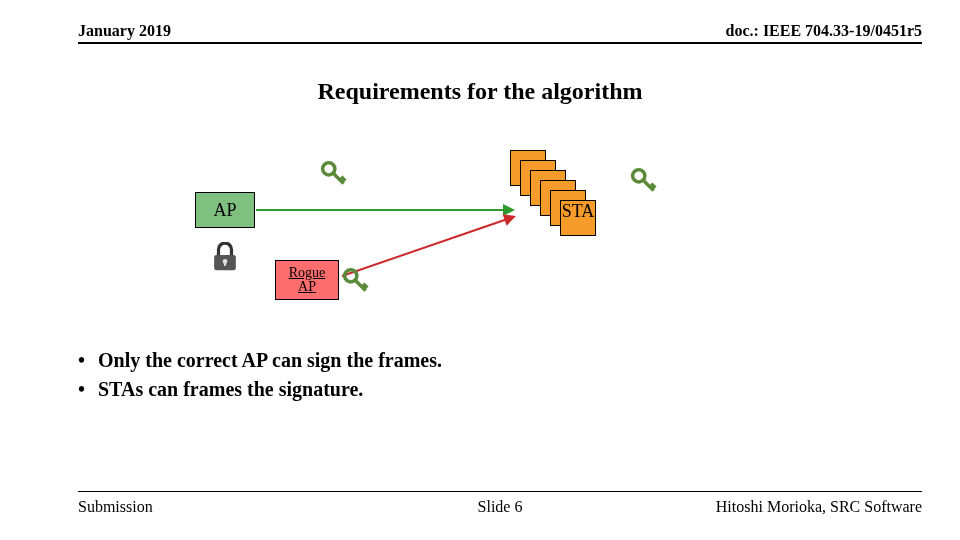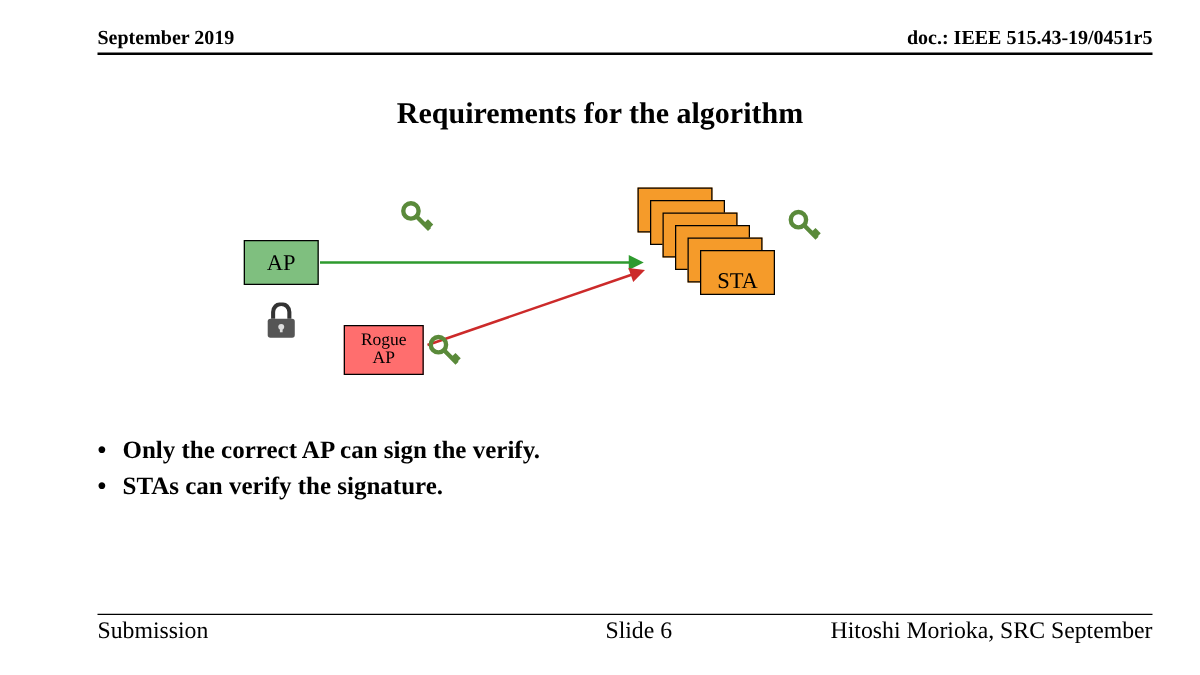--- a/index.html
+++ b/index.html
@@ -11,21 +11,21 @@
 
   .title { position: absolute; top: 78px; left: 0; right: 0; text-align: center; font-weight: bold; font-size: 24px; }
 
   .diagram { position: absolute; top: 142px; left: 170px; width: 620px; height: 200px; }
 
   .ap-box { position: absolute; top: 50px; left: 25px; width: 60px; height: 36px; background:#7fbf7f; border:1px solid #000; display:flex; align-items:center; justify-content:center; font-size:18px; }
 
   .rogue-box { position: absolute; top: 118px; left: 105px; width: 64px; height: 40px; background:#ff6e6e; border:1px solid #000; display:flex; align-items:center; justify-content:center; font-size:14px; line-height:1; text-align:center; }
 
   .sta-stack { position: absolute; top: 8px; left: 340px; width: 120px; height: 90px; }
-  .sta { position:absolute; width: 60px; height: 36px; background:#f59b2a; border:1px solid #000; display:flex; align-items:flex-end; justify-content:center; font-size:18px; }
+  .sta { position:absolute; width: 36px; height: 36px; background:#f59b2a; border:1px solid #000; display:flex; align-items:flex-start; justify-content:center; font-size:18px; }
   .sta0 { top:0;  left:0; }
   .sta1 { top:10; left:10px; top:10px; }
   .sta2 { top:20px; left:20px; }
   .sta3 { top:30px; left:30px; }
   .sta4 { top:40px; left:40px; }
   .sta5 { top:50px; left:50px; }
 
   .arrow-green { position:absolute; top:67px; left:86px; width:255px; height:2px; background:#2e9a2e; }
   .arrow-green::after { content:""; position:absolute; right:-10px; top:-5px; border:6px solid transparent; border-left:12px solid #2e9a2e; }
 
@@ -38,31 +38,31 @@
   .key-rogue  { top:125px; left:172px; }
   .key-sta    { top:25px; left:460px; }
 
   .lock { position:absolute; top:100px; left:42px; width:26px; height:30px; }
 
   .bullets { position:absolute; top:346px; left:78px; font-size:20px; font-weight:bold; line-height:1.45; }
   .bullets li { list-style:none; }
   .bullets li::before { content:"•"; display:inline-block; width:20px; }
 
   .ftr-rule { position: absolute; bottom: 48px; left: 78px; right: 38px; border-top: 1.5px solid #000; }
-  .ftr { position: absolute; bottom: 24px; left: 78px; right: 38px; display:flex; justify-content:space-between; font-size:19px; }
-  .ftr .mid { position:absolute; left:50%; transform:translateX(-50%);margin-left:11px; }
+  .ftr { position: absolute; bottom: 24px; left: 78px; right: 38px; display:flex; justify-content:space-between; font-size:16px; }
+  .ftr .mid { position:absolute; left:50%; transform:translateX(-50%); }
 </style>
 </head>
 <body>
 
 <div class="slide">
 
   <div class="hdr">
-    <span>September 2019</span>
-    <span>doc.: IEEE 515.43-19/0451r5</span>
+    <span>January 2019</span>
+    <span>doc.: IEEE 704.33-19/0451r5</span>
   </div>
   <div class="hdr-rule"></div>
 
   <div class="title">Requirements for the algorithm</div>
 
   <div class="diagram">
 
     <div class="ap-box">
       <span>AP</span>
     </div>
@@ -70,21 +70,21 @@
     <div class="lock">
       <svg viewBox="0 0 24 28">
           <path d="M6 12 V7 a6 6 0 0 1 12 0 v5" fill="none" stroke="#333" stroke-width="3"></path>
           <rect x="2" y="12" width="20" height="14" rx="2" fill="#555"></rect>
           <circle cx="12" cy="18" r="2.2" fill="#ddd"></circle>
           <rect x="11" y="18" width="2" height="4" fill="#ddd"></rect>
         </svg>
     </div>
 
     <div class="rogue-box">
-      <span style="white-space:pre-line;">Rogue
+      <span style="white-space:pre-line;text-decoration:underline;">Rogue
 AP</span>
     </div>
 
     <div class="sta-stack">
       <div class="sta sta0"></div>
       <div class="sta sta1"></div>
       <div class="sta sta2"></div>
       <div class="sta sta3"></div>
       <div class="sta sta4"></div>
       <div class="sta sta5">
@@ -110,24 +110,24 @@
     <div class="key key-sta">
       <svg viewBox="0 0 32 32">
           <circle cx="10" cy="10" r="7" fill="none" stroke="#5a8a3a" stroke-width="4"></circle>
           <path d="M14 14 L27 27 M23 23 L27 19 M25 25 L29 21" stroke="#5a8a3a" stroke-width="4" fill="none"></path>
         </svg>
     </div>
 
   </div>
 
   <ul class="bullets">
-    <li>Only the correct AP can sign the verify.</li>
-    <li>STAs can verify the signature.</li>
+    <li>Only the correct AP can sign the frames.</li>
+    <li>STAs can frames the signature.</li>
   </ul>
 
   <div class="ftr-rule"></div>
   <div class="ftr">
     <span>Submission</span>
     <span class="mid">Slide 6</span>
-    <span>Hitoshi Morioka, SRC September</span>
+    <span>Hitoshi Morioka, SRC Software</span>
   </div>
 
 </div>
 
 </body></html>

